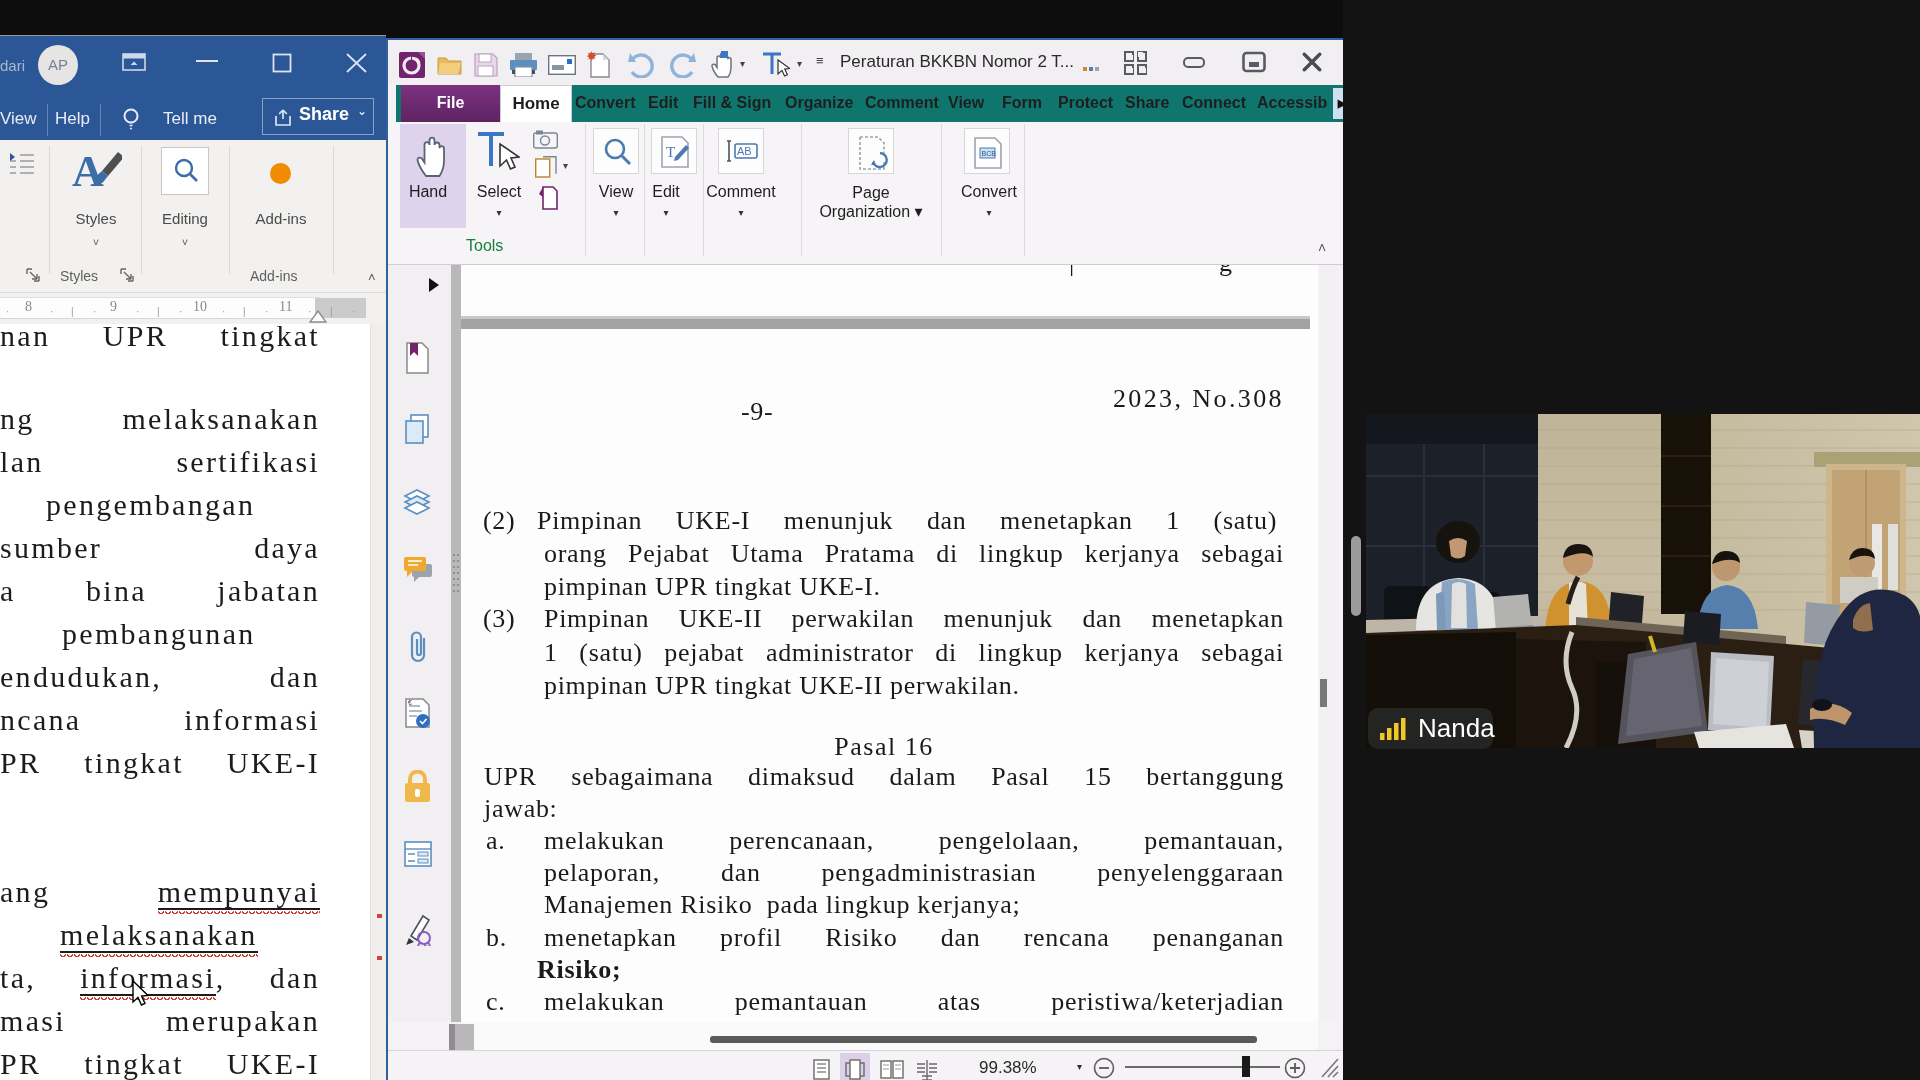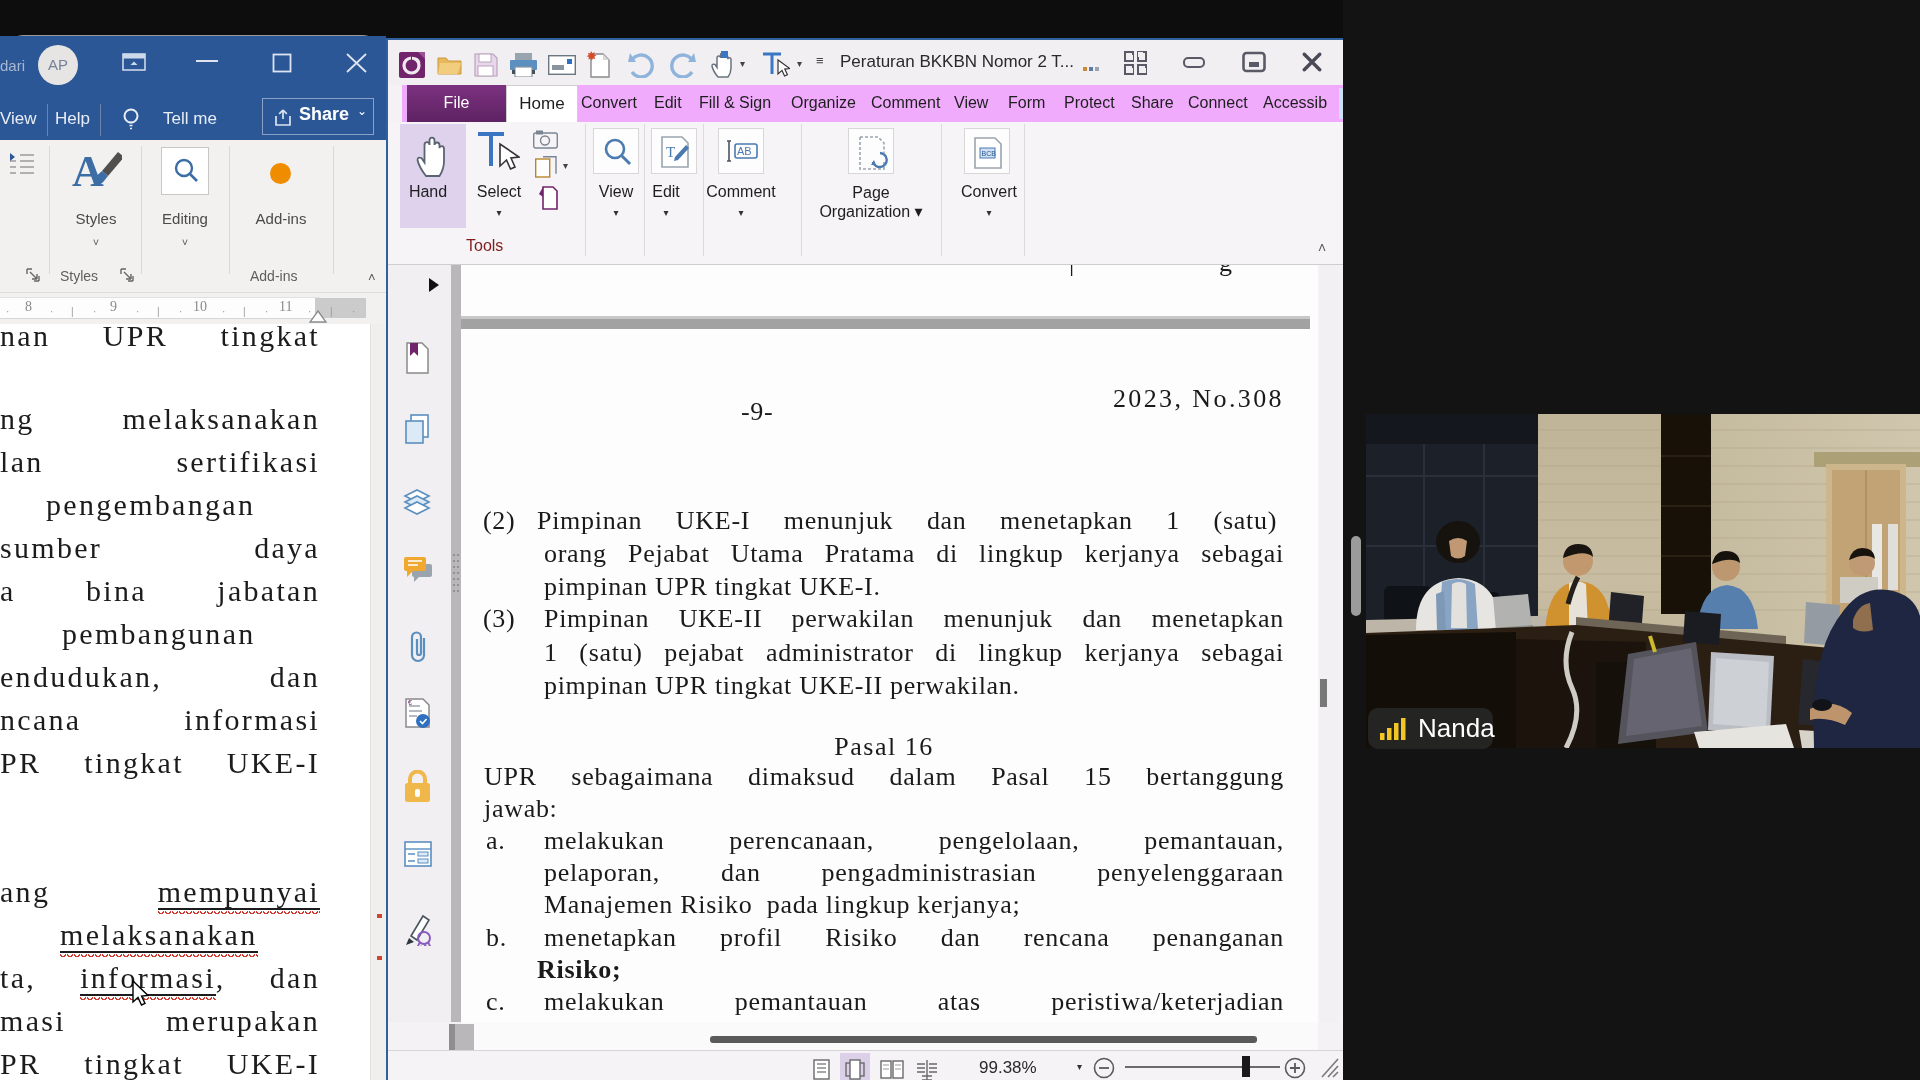--- a/index.html
+++ b/index.html
@@ -1,20 +1,20 @@
 <!DOCTYPE html>
 <html><head>
 <meta charset="utf-8">
 <style>
   * { margin:0; padding:0; box-sizing:border-box; }
   html,body { width:1920px; height:1080px; background:#0d0d0d; overflow:hidden;
     font-family:"Liberation Sans",sans-serif; }
   .abs { position:absolute; }
   
-  #word { position:absolute; left:0; top:35px; width:386px; height:1045px; background:#bef264; border-top:1px solid #9a9a9a;border-radius:24px;}
+  #word { position:absolute; left:0; top:35px; width:386px; height:1045px; background:#bef264; border-top:1px solid #9a9a9a;}
   #wtitle { position:absolute; left:0; top:0; width:100%; height:104px; background:#2b5797; }
   #wtitle .swoosh { position:absolute; right:0; top:0; width:100%; height:100%;
      background:
        radial-gradient(ellipse 600px 300px at 430px 330px, rgba(0,0,0,0.10) 58%, rgba(0,0,0,0) 60%);
   }
   #wmenu { position:absolute; left:0; top:65px; width:100%; height:40px; color:#e8edf5; font-size:17px; }
   #wmenu .sep { position:absolute; top:3px; width:1px; height:32px; background:#6c84ad; }
   #wshare { position:absolute; left:262px; top:-3px; width:112px; height:37px; border:1px solid #8aa2c8;
      color:#fff; font-size:18px; font-weight:bold; }
   #wribbon { position:absolute; left:0; top:104px; width:100%; height:153px; background:#f2f1f0; border-bottom:1px solid #dedcda;}
@@ -32,21 +32,21 @@
   .wl.pl { text-align-last:left; }
   .uw { position:relative; border-bottom:2.5px solid #1c1c1c; }
   .uw::after { content:""; position:absolute; left:0; right:0; bottom:-7px; height:4px;
      background:radial-gradient(circle at 3px 0px, rgba(0,0,0,0) 1.6px, #d23c30 1.7px, #d23c30 3px, rgba(0,0,0,0) 3.1px);
      background-size:7px 4px; background-repeat:repeat-x; }
   #wscroll { position:absolute; right:0; top:288px; width:16px; height:757px; background:#f0efee; border-left:1px solid #e2e1e0;}
   
   #foxit { position:absolute; left:386px; top:38px; width:957px; height:1042px; background:#f4f2f4;
      border-left:2px solid #31609f; border-top:2px solid #31609f; }
   #ftitle { position:absolute; left:0; top:0; width:100%; height:45px; background:#f1eff1; }
-  #ftabs { position:absolute; left:14px; top:45px; width:100%; height:37px; background:#f0abfc; font-size:16px; color:#1e1e1e; }
+  #ftabs { position:absolute; left:8px; top:45px; width:100%; height:37px; background:#0f766e; font-size:16px; color:#1e1e1e;font-weight:bold; }
   .ftab { position:absolute; top:0; height:37px; line-height:36px; }
   #fribbon { position:absolute; left:0; top:82px; width:100%; height:143px; background:#f6f4f6; border-bottom:1px solid #cfcdcf; }
   .fsep { position:absolute; top:2px; width:1px; height:132px; background:#dcdadc; }
   .fbox { position:absolute; top:6px; width:46px; height:46px; background:#fdfdfd; border:1px solid #d8d6d8; }
   .flab { position:absolute; top:61px; font-size:16px; color:#1e1e1e; text-align:center; }
   .fdrop { position:absolute; font-size:10px; color:#333; text-align:center; }
   #fsidebar { position:absolute; left:0; top:225px; width:63px; height:757px; background:#f1eff1; }
   #fdivider { position:absolute; left:63px; top:225px; width:10px; height:757px; background:#b9b7b9; }
   #fpage { position:absolute; left:73px; top:225px; width:857px; height:757px; background:#fdfdfd; overflow:hidden;
      font-family:"Liberation Serif",serif; font-size:26px; color:#1a1a1a; letter-spacing:0.7px; }
@@ -373,21 +373,21 @@
 
   <div class="fbox" style="left:576px;"></div>
   <svg class="abs" style="left:585px;top:14px" width="30" height="34">
         <path d="M2 2 h20 l6 6 v24 H2 z" fill="#fff" stroke="#9aa4ae" stroke-width="1.6"></path>
         <rect x="7" y="12" width="15" height="10" fill="#cfe0f2" stroke="#4a7ab0"></rect>
         <text x="8.5" y="20" font-size="7" fill="#2a5a90">BCB</text>
       </svg>
   <div class="flab" style="left:563px;width:76px;">Convert</div>
   <div class="fdrop" style="left:563px;top:85px;width:76px;">▾</div>
 
-  <div class="abs" style="left:78px;top:115px;font-size:16px;color:#7f1d1d;">Tools</div>
+  <div class="abs" style="left:78px;top:115px;font-size:16px;color:#15803d;">Tools</div>
   <div class="abs" style="left:930px;top:118px;font-size:14px;color:#555;">˄</div>
  </div>
  <div id="fsidebar"></div>
  <div id="fdivider"></div>
 
  <svg class="abs" style="left:64px;top:513px" width="8" height="44">
       <g fill="#8a888a">
         <circle cx="2" cy="2" r="1.1"></circle>
         <circle cx="6" cy="2" r="1.1"></circle>
         <circle cx="2" cy="8" r="1.1"></circle>

